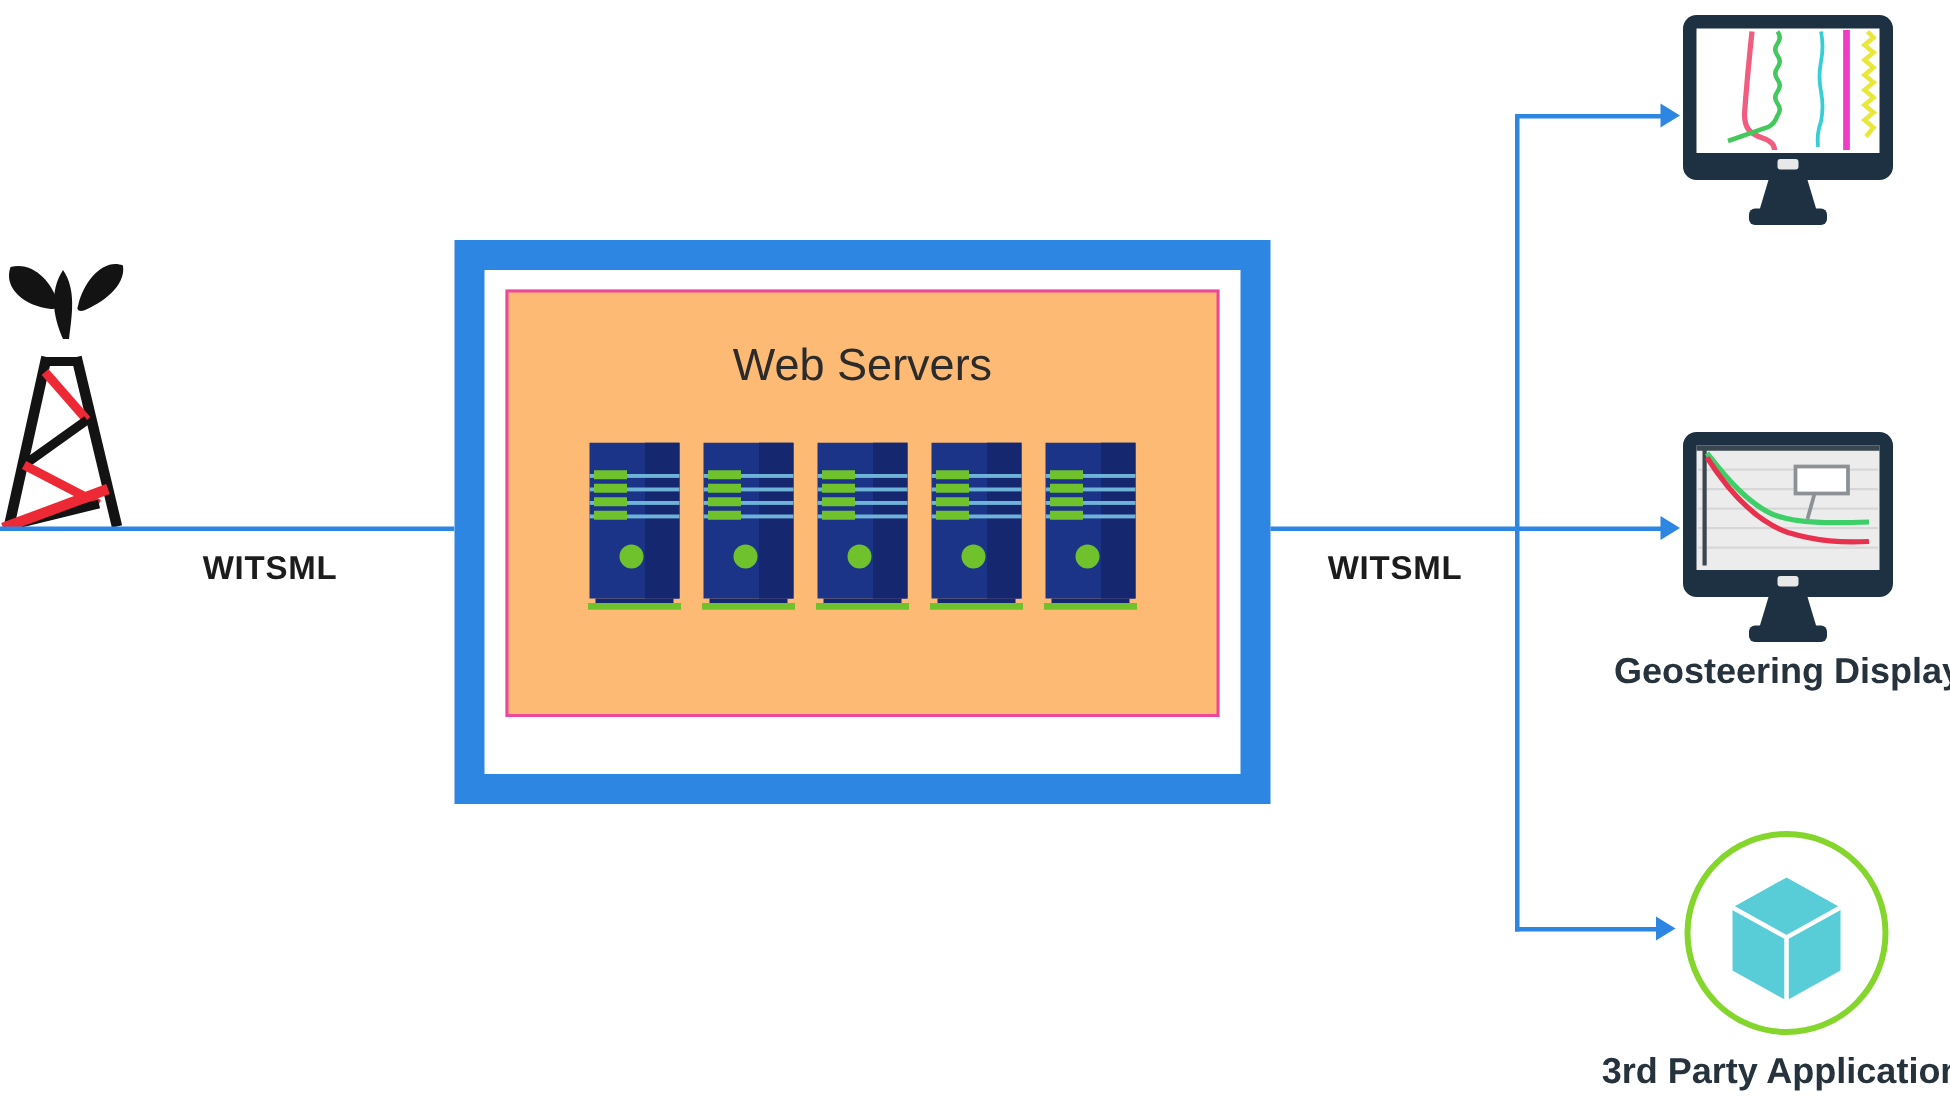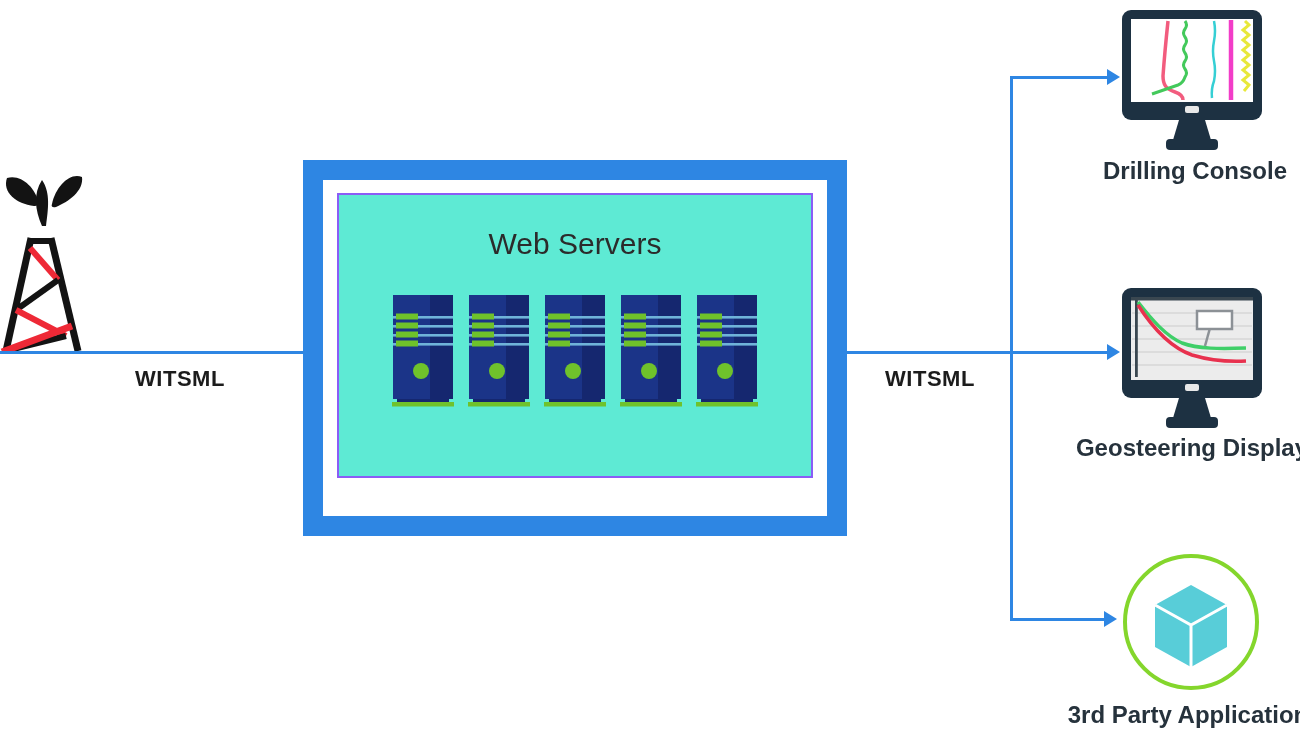--- a/index.html
+++ b/index.html
@@ -18,21 +18,21 @@
   .witsml{
     position:absolute;font-size:22px;font-weight:700;color:#1c1c1c;
     letter-spacing:.5px;text-align:center;width:120px;margin-top:48px;
   }
   #bluebox{
     position:absolute;left:303px;top:160px;width:504px;height:336px;
     border:20px solid var(--accent);background:#fff;
   }
   #innerbox{
     position:absolute;left:14px;top:13px;width:472px;height:281px;
-    border:2px solid #8b5cf6;background:#5eead4;
+    border:2px solid #ec4899;background:#fdba74;
   }
   #webservers-title{
     margin-top:32px;text-align:center;font-size:30px;font-weight:400;
     color:#2b2b2b;
   }
   #server-row{
     position:absolute;left:0;top:100px;width:100%;
     display:flex;justify-content:center;gap:14px;
   }
   .node-label{
@@ -178,21 +178,20 @@
     <rect class="screen-w" x="9" y="9" width="122" height="83"></rect>
     <path d="M46,11 C44,30 42,52 41,66 C41,75 44,79 53,82 C59,84 61,87 61,90" fill="none" stroke="var(--curve_pink)" stroke-width="3.5"></path>
     <path d="M63,11 q3,4 0,8 q-3,4 0,8 q3,4 0,8 q-3,4 0,8 q3,4 0,8 q-3,4 0,8 q3,4 0,8 q-2,6 -7,8 L30,84" fill="none" stroke="var(--curve_green)" stroke-width="3"></path>
     <path d="M92,11 q2,10 0,20 q-2,10 0,20 q2,10 0,20 q-3,8 -2,17" fill="none" stroke="var(--curve_cyan)" stroke-width="2.5"></path>
     <path d="M109,10 L109,90" fill="none" stroke="var(--curve_magenta)" stroke-width="4.5"></path>
     <path d="M123,11 l4,4 l-6,5 l6,5 l-6,5 l6,5 l-6,5 l6,5 l-6,5 l6,5 l-6,5 l6,5 l-6,5 l6,5 l-5,6" fill="none" stroke="var(--curve_yellow)" stroke-width="3"></path>
     <rect class="mon-btn" x="63" y="96" width="14" height="7" rx="2"></rect>
     <path class="mon" d="M57,110 L83,110 L89,130 L51,130 Z"></path>
     <rect class="mon" x="44" y="129" width="52" height="11" rx="4"></rect>
   </svg>
-  <div class="node-label" style="left:1095px;top:157px;width:200px">Drilling Console</div>
 
   <svg class="abs" style="left:1122px;top:288px" width="140" height="140" viewBox="0 0 140 140">
     <rect class="mon" x="0" y="0" width="140" height="110" rx="9"></rect>
     <rect class="screen-g" x="9" y="9" width="122" height="83"></rect>
     <g stroke="#d7d7d7" stroke-width="1.5">
       <line x1="10" y1="25" x2="130" y2="25"></line>
         <line x1="10" y1="38" x2="130" y2="38"></line>
       <line x1="10" y1="51" x2="130" y2="51"></line>
         <line x1="10" y1="64" x2="130" y2="64"></line>
       <line x1="10" y1="77" x2="130" y2="77"></line>

